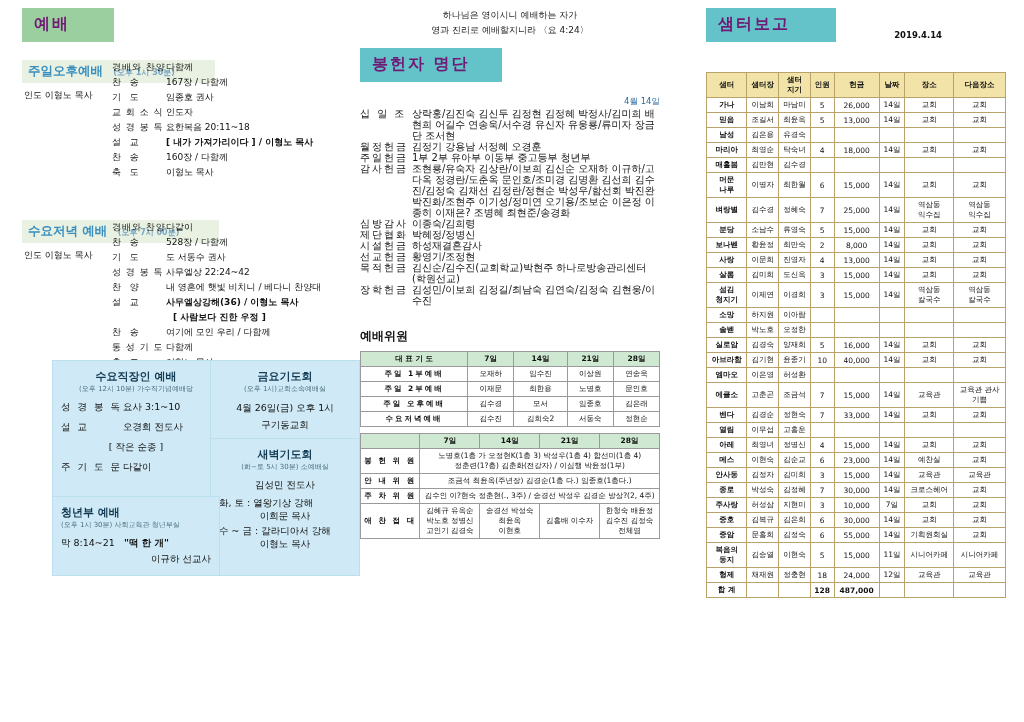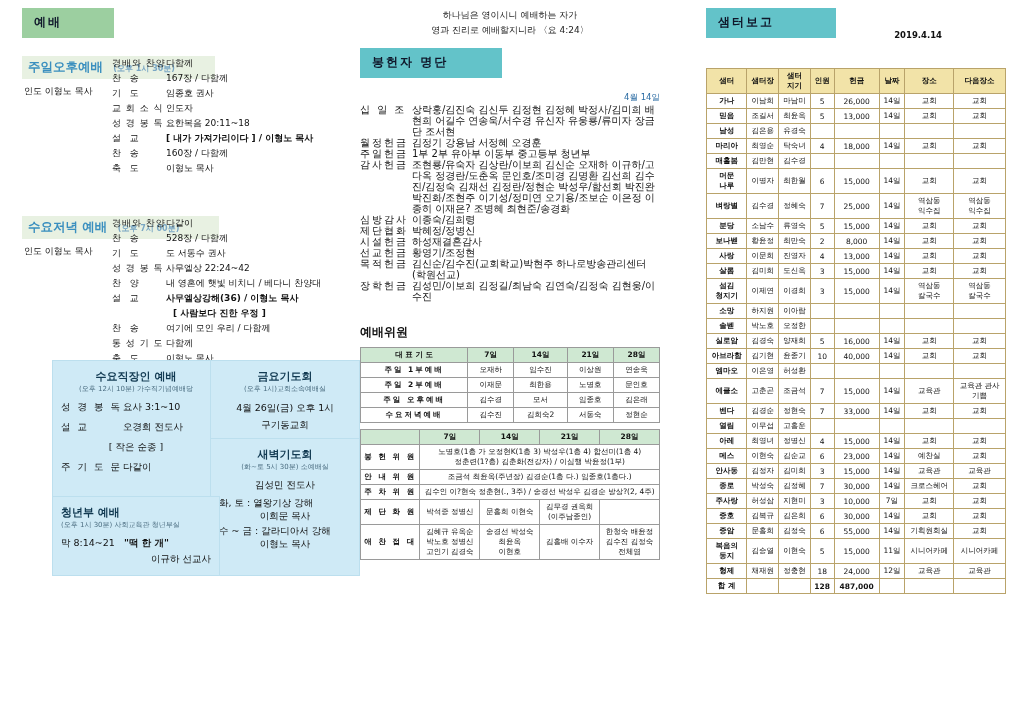--- a/index.html
+++ b/index.html
@@ -9,22 +9,22 @@
     font-family:"DejaVu Sans", sans-serif;
     color:#111;
     position:relative;
     overflow:hidden;
   }
   .col { position:absolute; }
 
   
   .pill {
     background:#9ccfa0;
-    color:#0f172a;
-    font-size:12px;
+    color:#701a75;
+    font-size:16px;
     font-weight:bold;
     padding:6px 0 7px 12px;
     letter-spacing:2px;
   }
   .pill.teal { background:#63c3c9; }
 
   
   #col1 { left:22px; top:8px; width:300px; }
   .worship-pill { width:80px; }
   .svc-block { margin-top:18px; position:relative; }
@@ -263,28 +263,20 @@
     </tr>
     <tr>
       <td class="lbl">안 내 위 원</td>
       <td colspan="4">조금석 최윤옥(주년장) 김경순(1층 다.) 임종호(1층다.)</td>
     </tr>
     <tr>
       <td class="lbl">주 차 위 원</td>
       <td colspan="4">김수인 이?현숙 정춘현(., 3주) / 송경선 박성우 김경순 방상?(2, 4주)</td>
     </tr>
     <tr>
-      <td class="lbl">제 단 화 원</td>
-      <td>박석증 정병신</td>
-      <td>문홍희 이현숙</td>
-      <td style="white-space:pre-line">김무경 권옥희
-(이주남종인)</td>
-      <td></td>
-    </tr>
-    <tr>
       <td class="lbl">애 찬 접 대</td>
       <td style="white-space:pre-line">김혜규 유옥순
 박노호 정병신
 고인기 김경숙</td>
       <td style="white-space:pre-line">송경선 박성숙
 최윤옥
 이현호</td>
       <td>김홍배 이수자</td>
       <td style="white-space:pre-line">한청숙 배윤정
 김수진 김정숙

